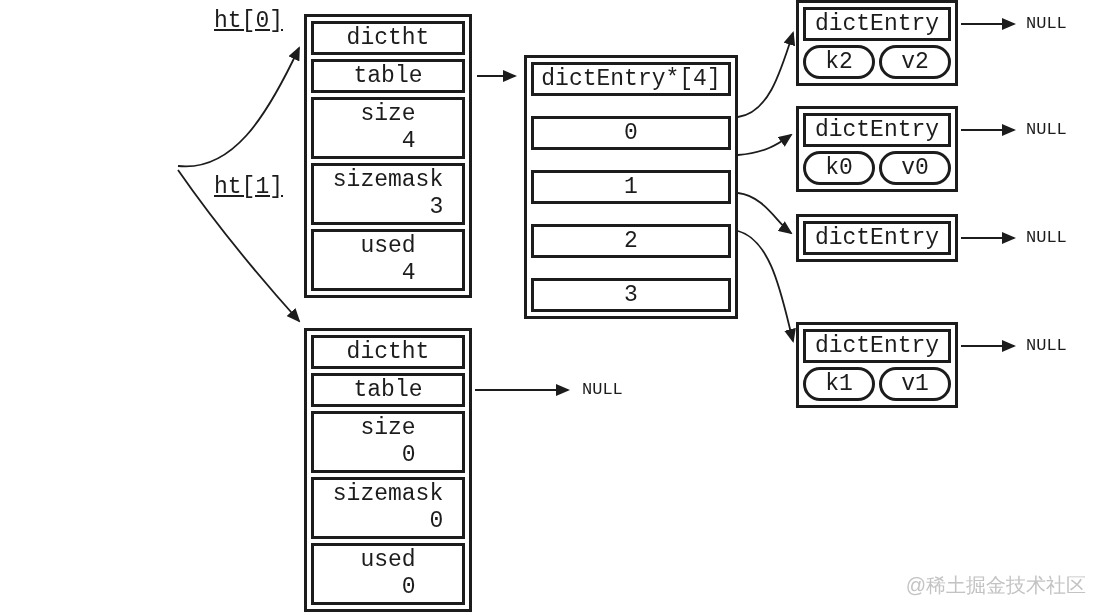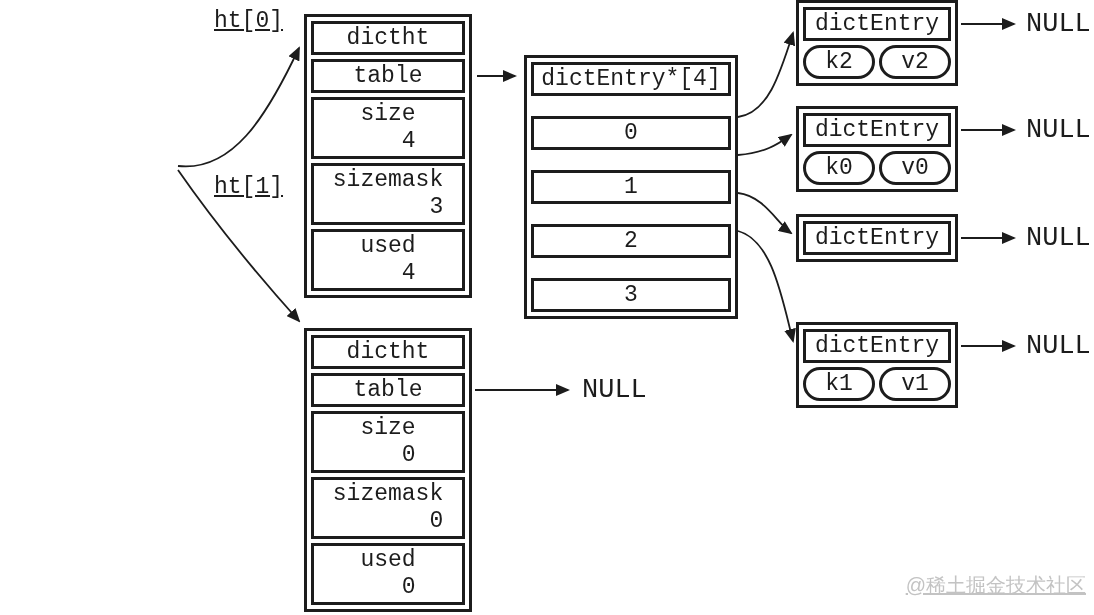--- a/index.html
+++ b/index.html
@@ -37,21 +37,21 @@
   .kvrow{display:flex; flex-direction:row; gap:4px;}
   .kv{flex:1; height:34px;border-radius:17px;}
   .ptr-label{
     position:absolute;
     font-size:23px;
     white-space:nowrap;
     text-decoration:underline;
   }
   .null-label{
     position:absolute;
-    font-size:27px;
+    font-size:17px;
     height:28px;
     line-height:28px;
     white-space:nowrap;
     text-align:right;
   }
   #arrow-layer{
     position:absolute;
     left:0;top:0;width:1094px;height:615px;
     pointer-events:none;
   }
@@ -60,21 +60,20 @@
     stroke:#1c1c1c;
     stroke-width:1.8;
   }
   .watermark{
     position:absolute;
     right:8px;
     top:572px;
     font-size:20px;
     color:#c3c3c3;
     font-family:"Liberation Sans","DejaVu Sans",sans-serif;
-    text-decoration:underline;
   }
 </style>
 </head>
 <body>
 
 <div id="canvas">
 
   <svg id="arrow-layer">
     <defs>
       <marker id="ah" markerUnits="userSpaceOnUse" markerWidth="14" markerHeight="12" refX="12" refY="6" orient="auto">

